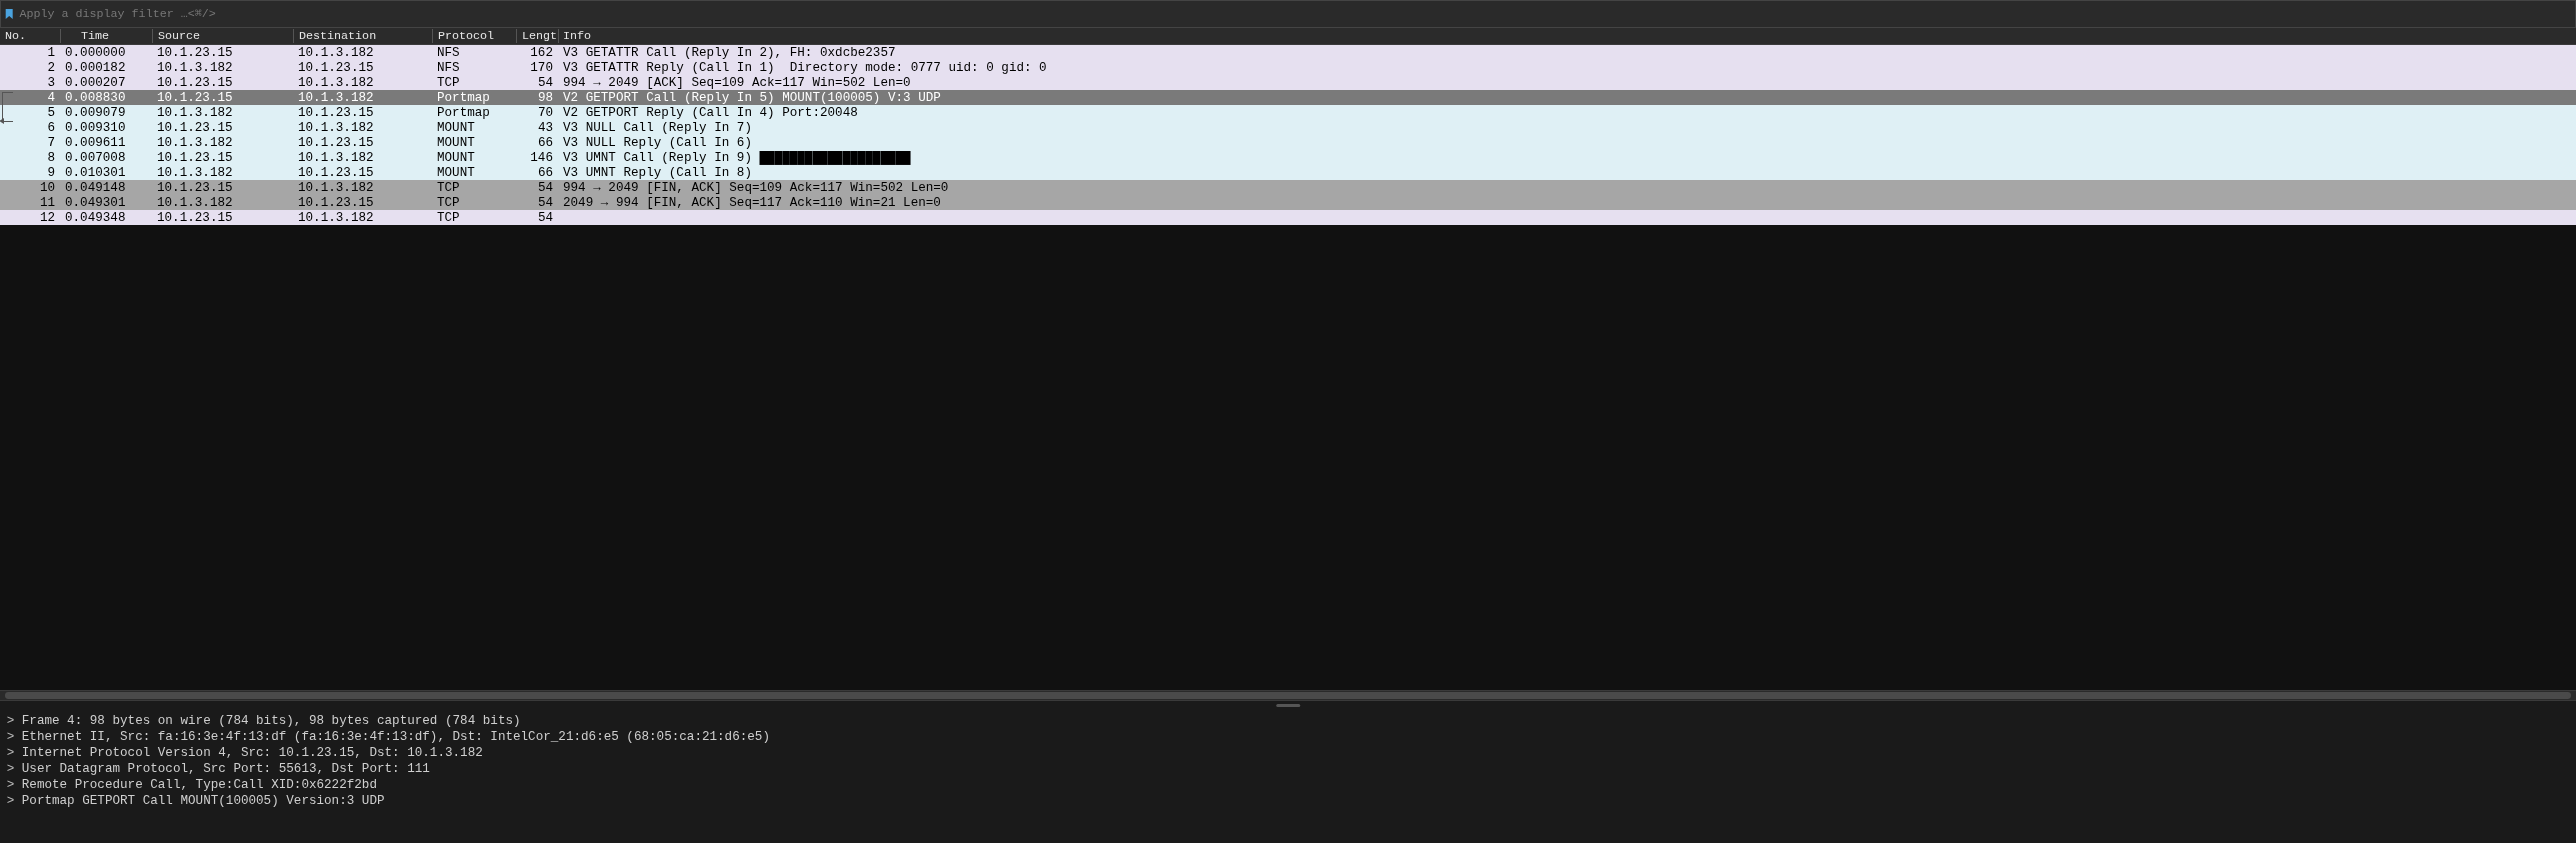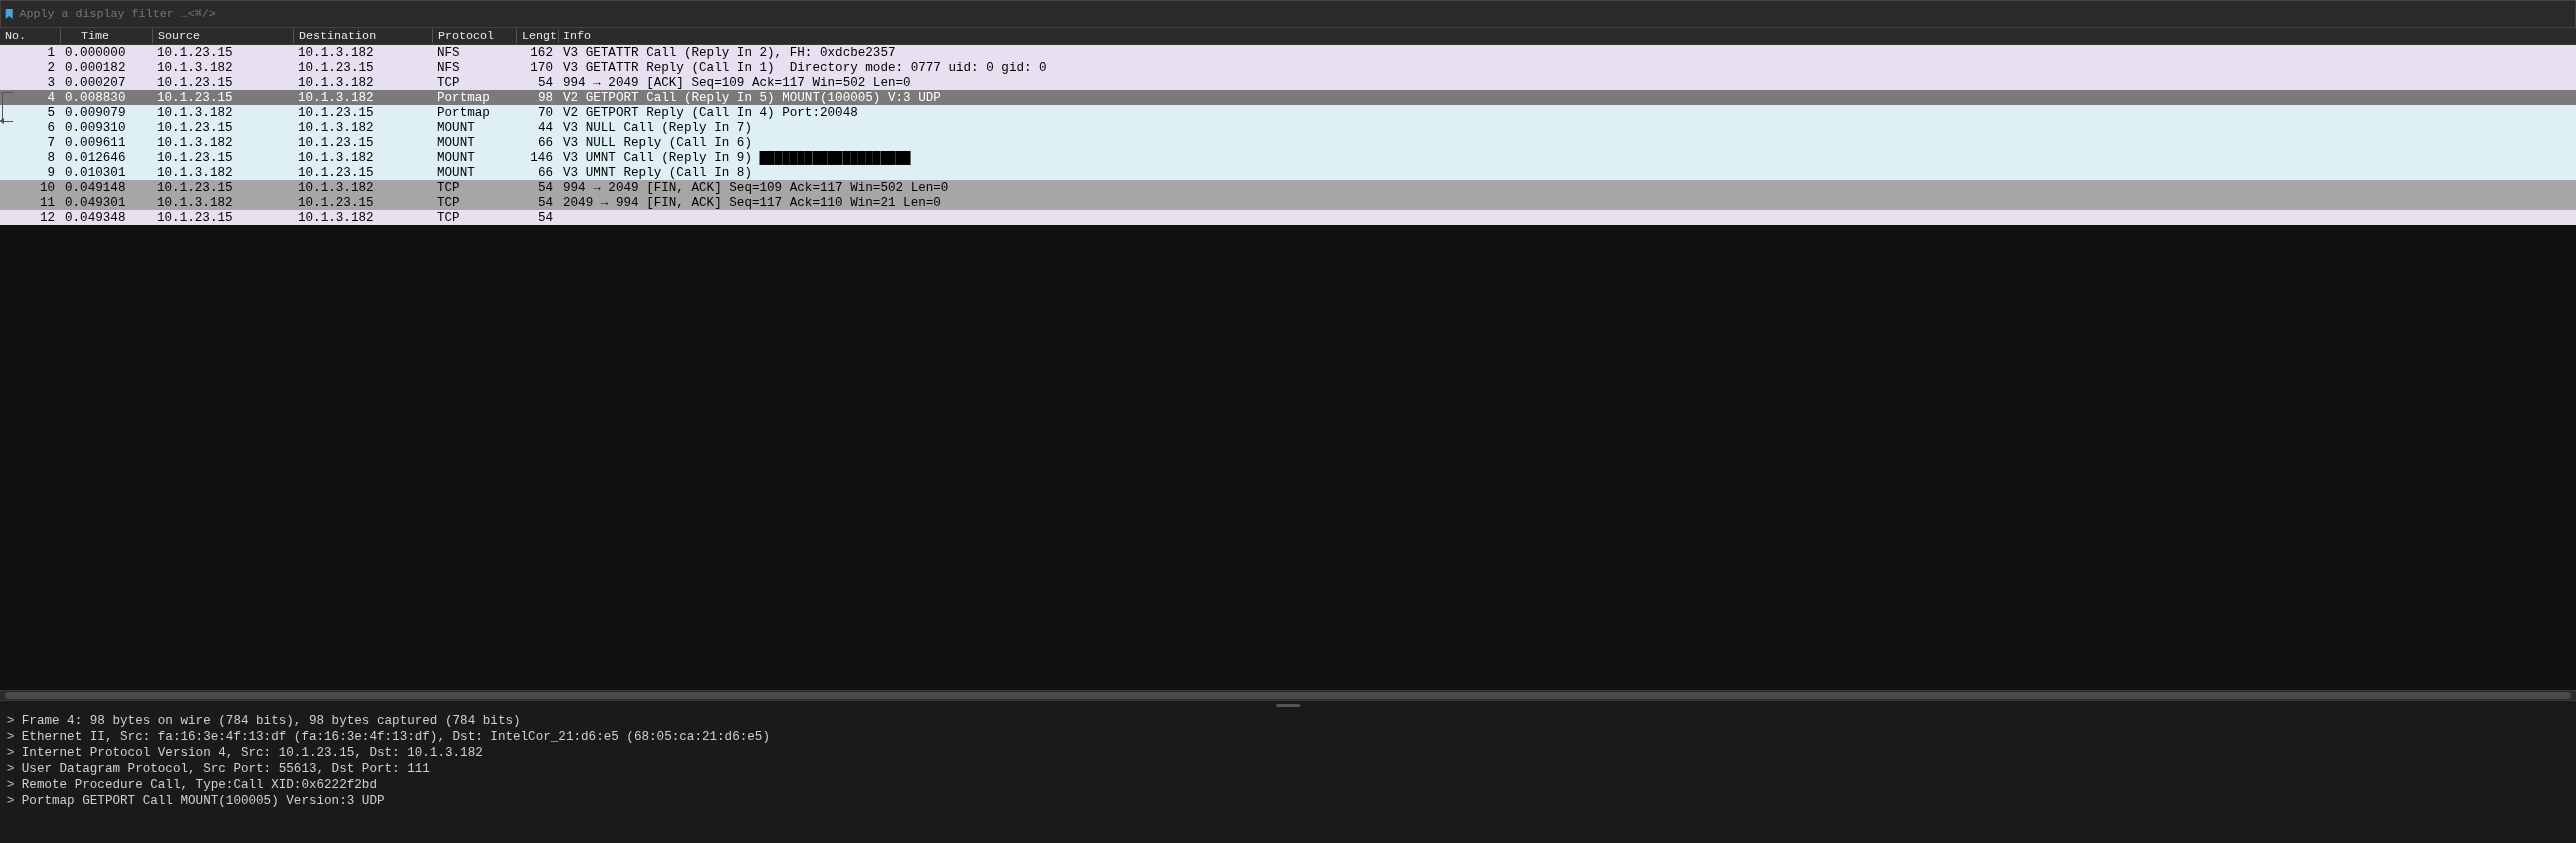--- a/index.html
+++ b/index.html
@@ -208,23 +208,23 @@
       <div class="col col-len">Length</div>
       <div class="col col-info">Info</div>
     </div>
     <div class="pl-body" id="pl-body">
       <div class="marker" style="top:47px;"></div>
     <div class="pl-row bg-lav"><div class="col col-no">1</div><div class="col col-time">0.000000</div><div class="col col-src">10.1.23.15</div><div class="col col-dst">10.1.3.182</div><div class="col col-proto">NFS</div><div class="col col-len">162</div><div class="col col-info">V3 GETATTR Call (Reply In 2), FH: 0xdcbe2357</div></div>
         <div class="pl-row bg-lav"><div class="col col-no">2</div><div class="col col-time">0.000182</div><div class="col col-src">10.1.3.182</div><div class="col col-dst">10.1.23.15</div><div class="col col-proto">NFS</div><div class="col col-len">170</div><div class="col col-info">V3 GETATTR Reply (Call In 1)  Directory mode: 0777 uid: 0 gid: 0</div></div>
         <div class="pl-row bg-lav"><div class="col col-no">3</div><div class="col col-time">0.000207</div><div class="col col-src">10.1.23.15</div><div class="col col-dst">10.1.3.182</div><div class="col col-proto">TCP</div><div class="col col-len">54</div><div class="col col-info">994 → 2049 [ACK] Seq=109 Ack=117 Win=502 Len=0</div></div>
         <div class="pl-row bg-sel"><div class="col col-no">4</div><div class="col col-time">0.008830</div><div class="col col-src">10.1.23.15</div><div class="col col-dst">10.1.3.182</div><div class="col col-proto">Portmap</div><div class="col col-len">98</div><div class="col col-info">V2 GETPORT Call (Reply In 5) MOUNT(100005) V:3 UDP</div></div>
         <div class="pl-row bg-blue"><div class="col col-no">5</div><div class="col col-time">0.009079</div><div class="col col-src">10.1.3.182</div><div class="col col-dst">10.1.23.15</div><div class="col col-proto">Portmap</div><div class="col col-len">70</div><div class="col col-info">V2 GETPORT Reply (Call In 4) Port:20048</div></div>
-        <div class="pl-row bg-blue"><div class="col col-no">6</div><div class="col col-time">0.009310</div><div class="col col-src">10.1.23.15</div><div class="col col-dst">10.1.3.182</div><div class="col col-proto">MOUNT</div><div class="col col-len">44</div><div class="col col-info">V3 NULL Call (Reply In 7)</div></div>
+        <div class="pl-row bg-blue"><div class="col col-no">6</div><div class="col col-time">0.009310</div><div class="col col-src">10.1.23.15</div><div class="col col-dst">10.1.3.182</div><div class="col col-proto">MOUNT</div><div class="col col-len">43</div><div class="col col-info">V3 NULL Call (Reply In 7)</div></div>
         <div class="pl-row bg-blue"><div class="col col-no">7</div><div class="col col-time">0.009611</div><div class="col col-src">10.1.3.182</div><div class="col col-dst">10.1.23.15</div><div class="col col-proto">MOUNT</div><div class="col col-len">66</div><div class="col col-info">V3 NULL Reply (Call In 6)</div></div>
-        <div class="pl-row bg-blue"><div class="col col-no">8</div><div class="col col-time">0.012646</div><div class="col col-src">10.1.23.15</div><div class="col col-dst">10.1.3.182</div><div class="col col-proto">MOUNT</div><div class="col col-len">146</div><div class="col col-info">V3 UMNT Call (Reply In 9) ████████████████████</div></div>
+        <div class="pl-row bg-blue"><div class="col col-no">8</div><div class="col col-time">0.007008</div><div class="col col-src">10.1.23.15</div><div class="col col-dst">10.1.3.182</div><div class="col col-proto">MOUNT</div><div class="col col-len">146</div><div class="col col-info">V3 UMNT Call (Reply In 9) ████████████████████</div></div>
         <div class="pl-row bg-blue"><div class="col col-no">9</div><div class="col col-time">0.010301</div><div class="col col-src">10.1.3.182</div><div class="col col-dst">10.1.23.15</div><div class="col col-proto">MOUNT</div><div class="col col-len">66</div><div class="col col-info">V3 UMNT Reply (Call In 8)</div></div>
         <div class="pl-row bg-grey"><div class="col col-no">10</div><div class="col col-time">0.049148</div><div class="col col-src">10.1.23.15</div><div class="col col-dst">10.1.3.182</div><div class="col col-proto">TCP</div><div class="col col-len">54</div><div class="col col-info">994 → 2049 [FIN, ACK] Seq=109 Ack=117 Win=502 Len=0</div></div>
         <div class="pl-row bg-grey"><div class="col col-no">11</div><div class="col col-time">0.049301</div><div class="col col-src">10.1.3.182</div><div class="col col-dst">10.1.23.15</div><div class="col col-proto">TCP</div><div class="col col-len">54</div><div class="col col-info">2049 → 994 [FIN, ACK] Seq=117 Ack=110 Win=21 Len=0</div></div>
         <div class="pl-row bg-lav"><div class="col col-no">12</div><div class="col col-time">0.049348</div><div class="col col-src">10.1.23.15</div><div class="col col-dst">10.1.3.182</div><div class="col col-proto">TCP</div><div class="col col-len">54</div></div>
       </div>
   </div>
 
   <div class="empty-space"></div>
 
   <div class="hscroll">

